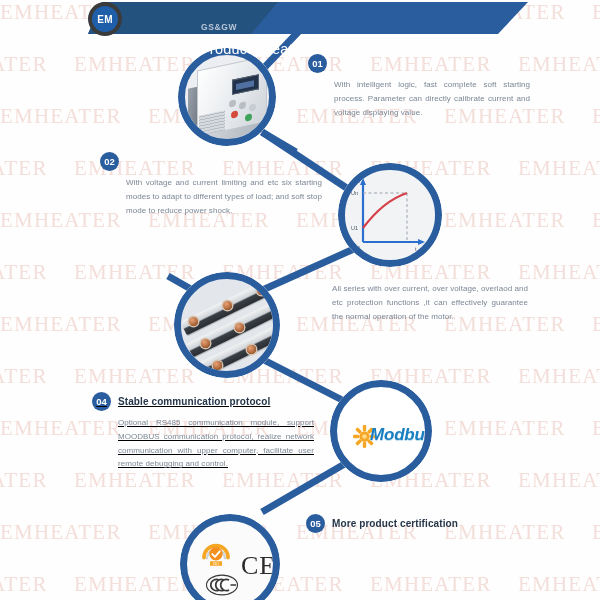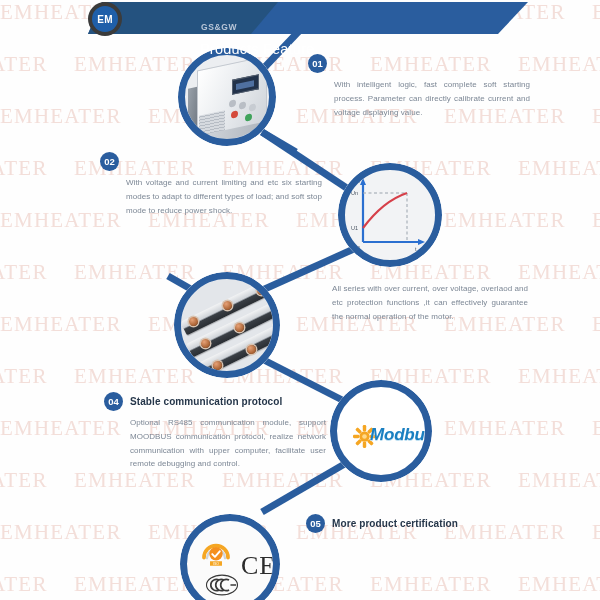--- a/index.html
+++ b/index.html
@@ -367,21 +367,21 @@
     <div class="f-head">
       <div class="num-badge">02</div>
     </div>
     <div class="f-body">With voltage and current limiting and etc six starting modes to adapt to different types of load; and soft stop mode to reduce power shock.</div>
   </div>
 
   <div class="feature" style="left:306px; top:282px;">
     <div class="f-body">All series with over current, over voltage, overlaod and etc protection functions ,it can effectively guarantee the normal operation of the motor.</div>
   </div>
 
-  <div class="feature" style="left:104px; top:392px;">
+  <div class="feature" style="left:92px; top:392px;text-decoration:underline;">
     <div class="f-head">
       <div class="num-badge">04</div>
       <div class="f-title">Stable communication protocol</div>
     </div>
     <div class="f-body">Optional RS485 communication module, support MOODBUS communication protocol, realize network communication with upper computer, facilitate user remote debugging and control.</div>
   </div>
 
   <div class="feature" style="left:306px; top:514px;">
     <div class="f-head">
       <div class="num-badge">05</div>

